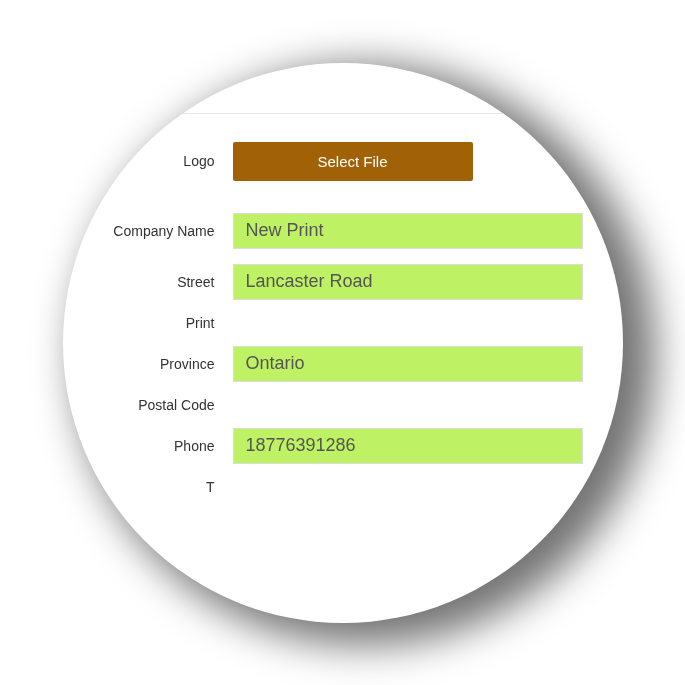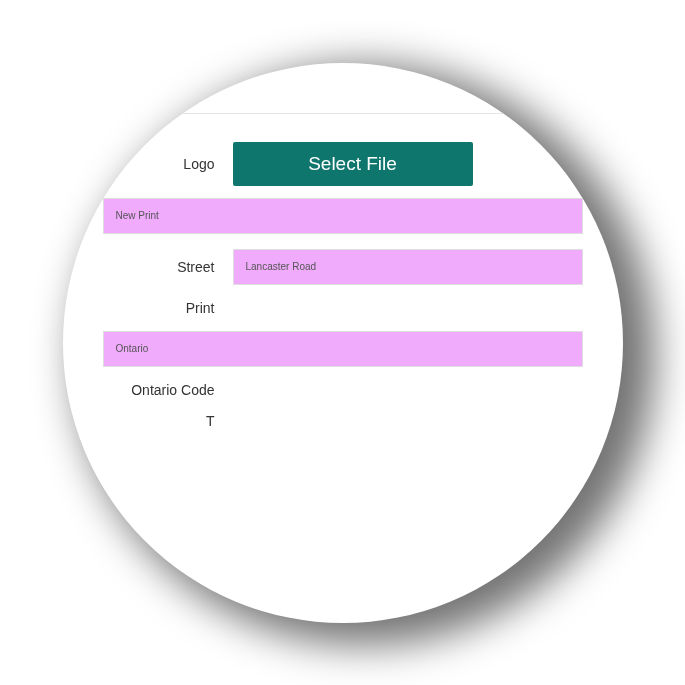--- a/index.html
+++ b/index.html
@@ -51,82 +51,90 @@
       text-align: right;
       padding-right: 18px;
       font-size: 14px;
       color: #333;
       flex-shrink: 0;
     }
     .field {
       flex: 1;
     }
     .btn-select {
-      background: #0f766e;
+      background: #a16207;
       color: #fff;
       border: none;
       padding: 11px 0;
       width: 240px;
-      font-size: 19px;
+      font-size: 15px;
       cursor: pointer;
       border-radius: 2px;
     }
     .text-input {
       width: 100%;
       height: 36px;
       border: 1px solid #ddd;
       padding: 0 12px;
-      font-size: 10px;
+      font-size: 18px;
       color: #555;
-      background: #f0abfc;
+      background: #bef264;
     }
-    .logo-row { margin-bottom: 12px; }
+    .logo-row { margin-bottom: 32px; }
   </style>
 </head>
 <body>
 
 <div class="circle-shadow"></div>
 <div class="circle">
   <div class="form-container">
     <div class="divider"></div>
 
     <div class="form-row logo-row">
       <div class="label">Logo</div>
       <div class="field">
         <button class="btn-select">Select File</button>
       </div>
     </div>
 
     <div class="form-row">
+      <div class="label">Company Name</div>
       <div class="field">
         <input class="text-input" value="New Print" style="">
       </div>
     </div>
 
     <div class="form-row">
       <div class="label">Street</div>
       <div class="field">
         <input class="text-input" value="Lancaster Road" style="">
       </div>
     </div>
 
     <div class="form-row">
       <div class="label">Print</div>
     </div>
 
     <div class="form-row">
+      <div class="label">Province</div>
       <div class="field">
         <input class="text-input" value="Ontario" style="">
       </div>
     </div>
 
     <div class="form-row">
-      <div class="label">Ontario Code</div>
+      <div class="label">Postal Code</div>
     </div>
 
+    <div class="form-row">
+      <div class="label">Phone</div>
+      <div class="field">
+        <input class="text-input" value="18776391286" style="">
+      </div>
+    </div>
 
 
     <div class="form-row">
       <div class="label">T</div>
       <div class="field"></div>
     </div>
 
   </div>
 </div>
 

